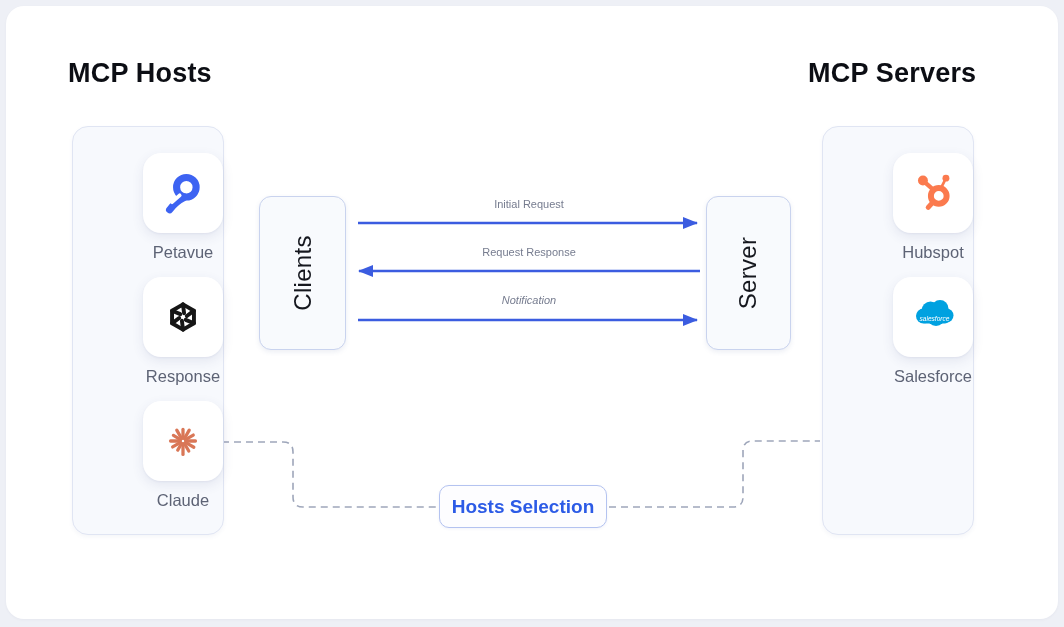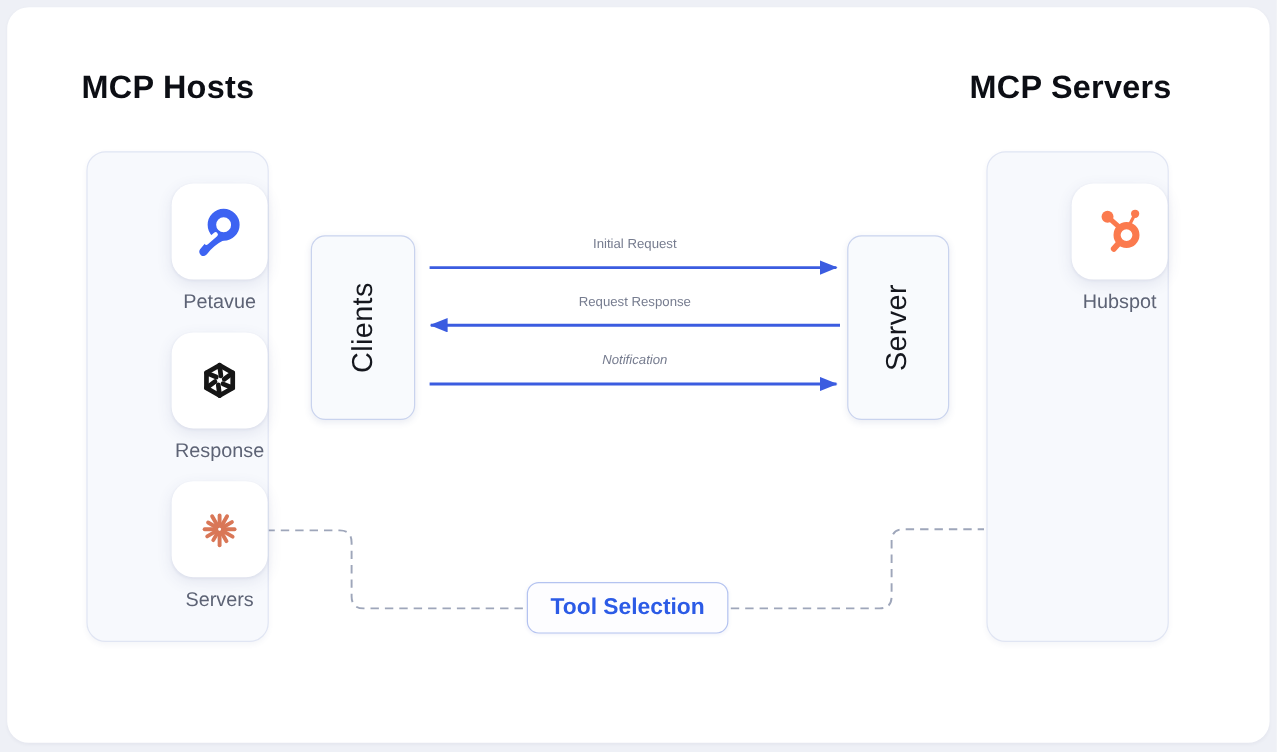--- a/index.html
+++ b/index.html
@@ -128,48 +128,64 @@
           <line x1="21.4" y1="25.5" x2="13.2" y2="30.2"></line>
           <line x1="21" y1="24" x2="11" y2="24"></line>
           <line x1="21.4" y1="22.5" x2="14" y2="18.2"></line>
           <line x1="22.5" y1="21.4" x2="17.5" y2="12.7"></line>
           <line x1="24" y1="21" x2="24" y2="12"></line>
           <line x1="25.5" y1="21.4" x2="30.5" y2="12.7"></line>
           <line x1="26.6" y1="22.5" x2="34.7" y2="17.8"></line>
         </g>
       </svg>
     </div>
-    <div class="tile-label">Servers</div>
+    <div class="tile-label">Claude</div>
   </div>
 </div>
 
 <div class="card servers">
   <div class="tile-group">
     <div class="tile">
       <svg width="46" height="46" viewBox="0 0 48 48">
         <g fill="#fb7a4e" stroke="#fb7a4e">
           <circle cx="30" cy="27" r="8.2" fill="none" stroke-width="6.2"></circle>
           <circle cx="13.5" cy="11" r="5.2" stroke="none"></circle>
           <line x1="16.8" y1="14" x2="24.2" y2="20.5" stroke-width="4.4" stroke-linecap="round"></line>
           <circle cx="37.5" cy="8.5" r="3.6" stroke="none"></circle>
           <line x1="36" y1="11.5" x2="33.2" y2="17" stroke-width="2.8" stroke-linecap="round"></line>
           <line x1="23.5" y1="34" x2="19" y2="39" stroke-width="5.2" stroke-linecap="round"></line>
         </g>
       </svg>
     </div>
     <div class="tile-label">Hubspot</div>
   </div>
+  <div class="tile-group">
+    <div class="tile">
+      <svg width="48" height="48" viewBox="0 0 48 48">
+        <g fill="#00a1e0">
+          <circle cx="14.5" cy="23" r="7.5"></circle>
+          <circle cx="21.5" cy="17.5" r="9"></circle>
+          <circle cx="31" cy="15.5" r="8.5"></circle>
+          <circle cx="37.5" cy="22.5" r="7"></circle>
+          <circle cx="27" cy="24" r="9"></circle>
+          <rect x="11" y="20.5" width="30" height="10" rx="5"></rect>
+        </g>
+        <text x="25.5" y="27.5" text-anchor="middle" font-size="6.6" font-style="italic" font-family="Liberation Sans, sans-serif" fill="#ffffff">salesforce</text>
+      </svg>
+    </div>
+    <div class="tile-label">Salesforce</div>
+  </div>
 </div>
 
 <div class="vbox clients">
   <span class="vtext">Clients</span>
 </div>
 <div class="vbox server">
   <span class="vtext">Server</span>
 </div>
 
 <div class="msg-label m0">Initial Request</div>
 <div class="msg-label m1">Request Response</div>
 <div class="msg-label m2">Notification</div>
 
 <div class="tool-chip">
-  <span>Tool Selection</span>
+  <span>Hosts Selection</span>
 </div>
 
 </body></html>

